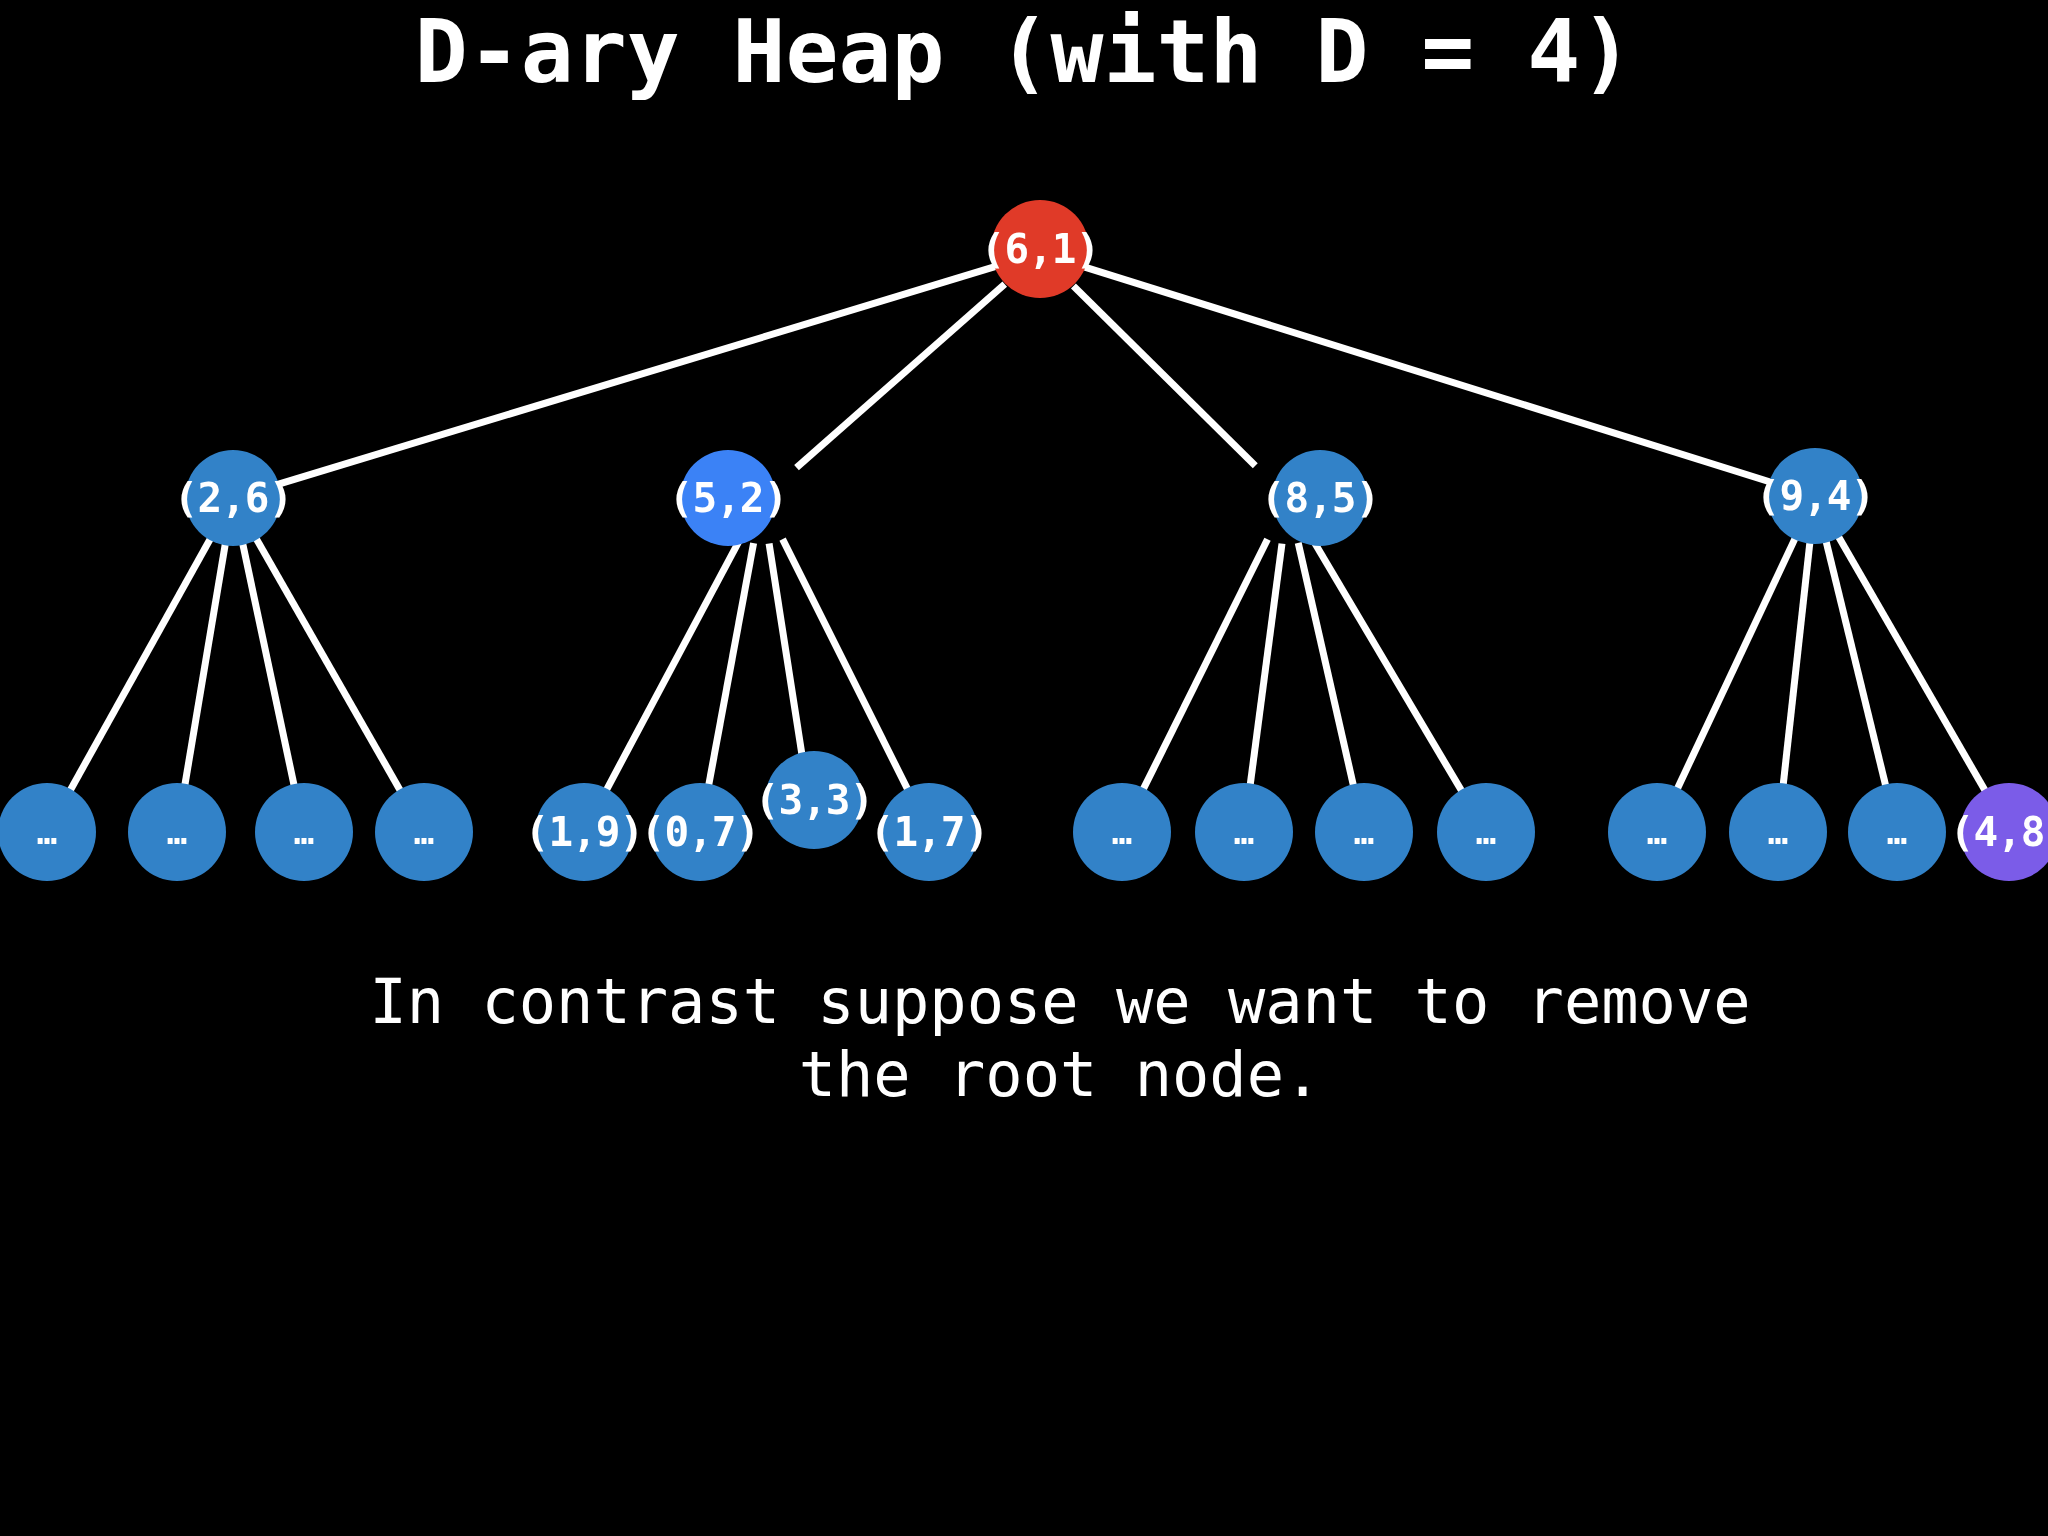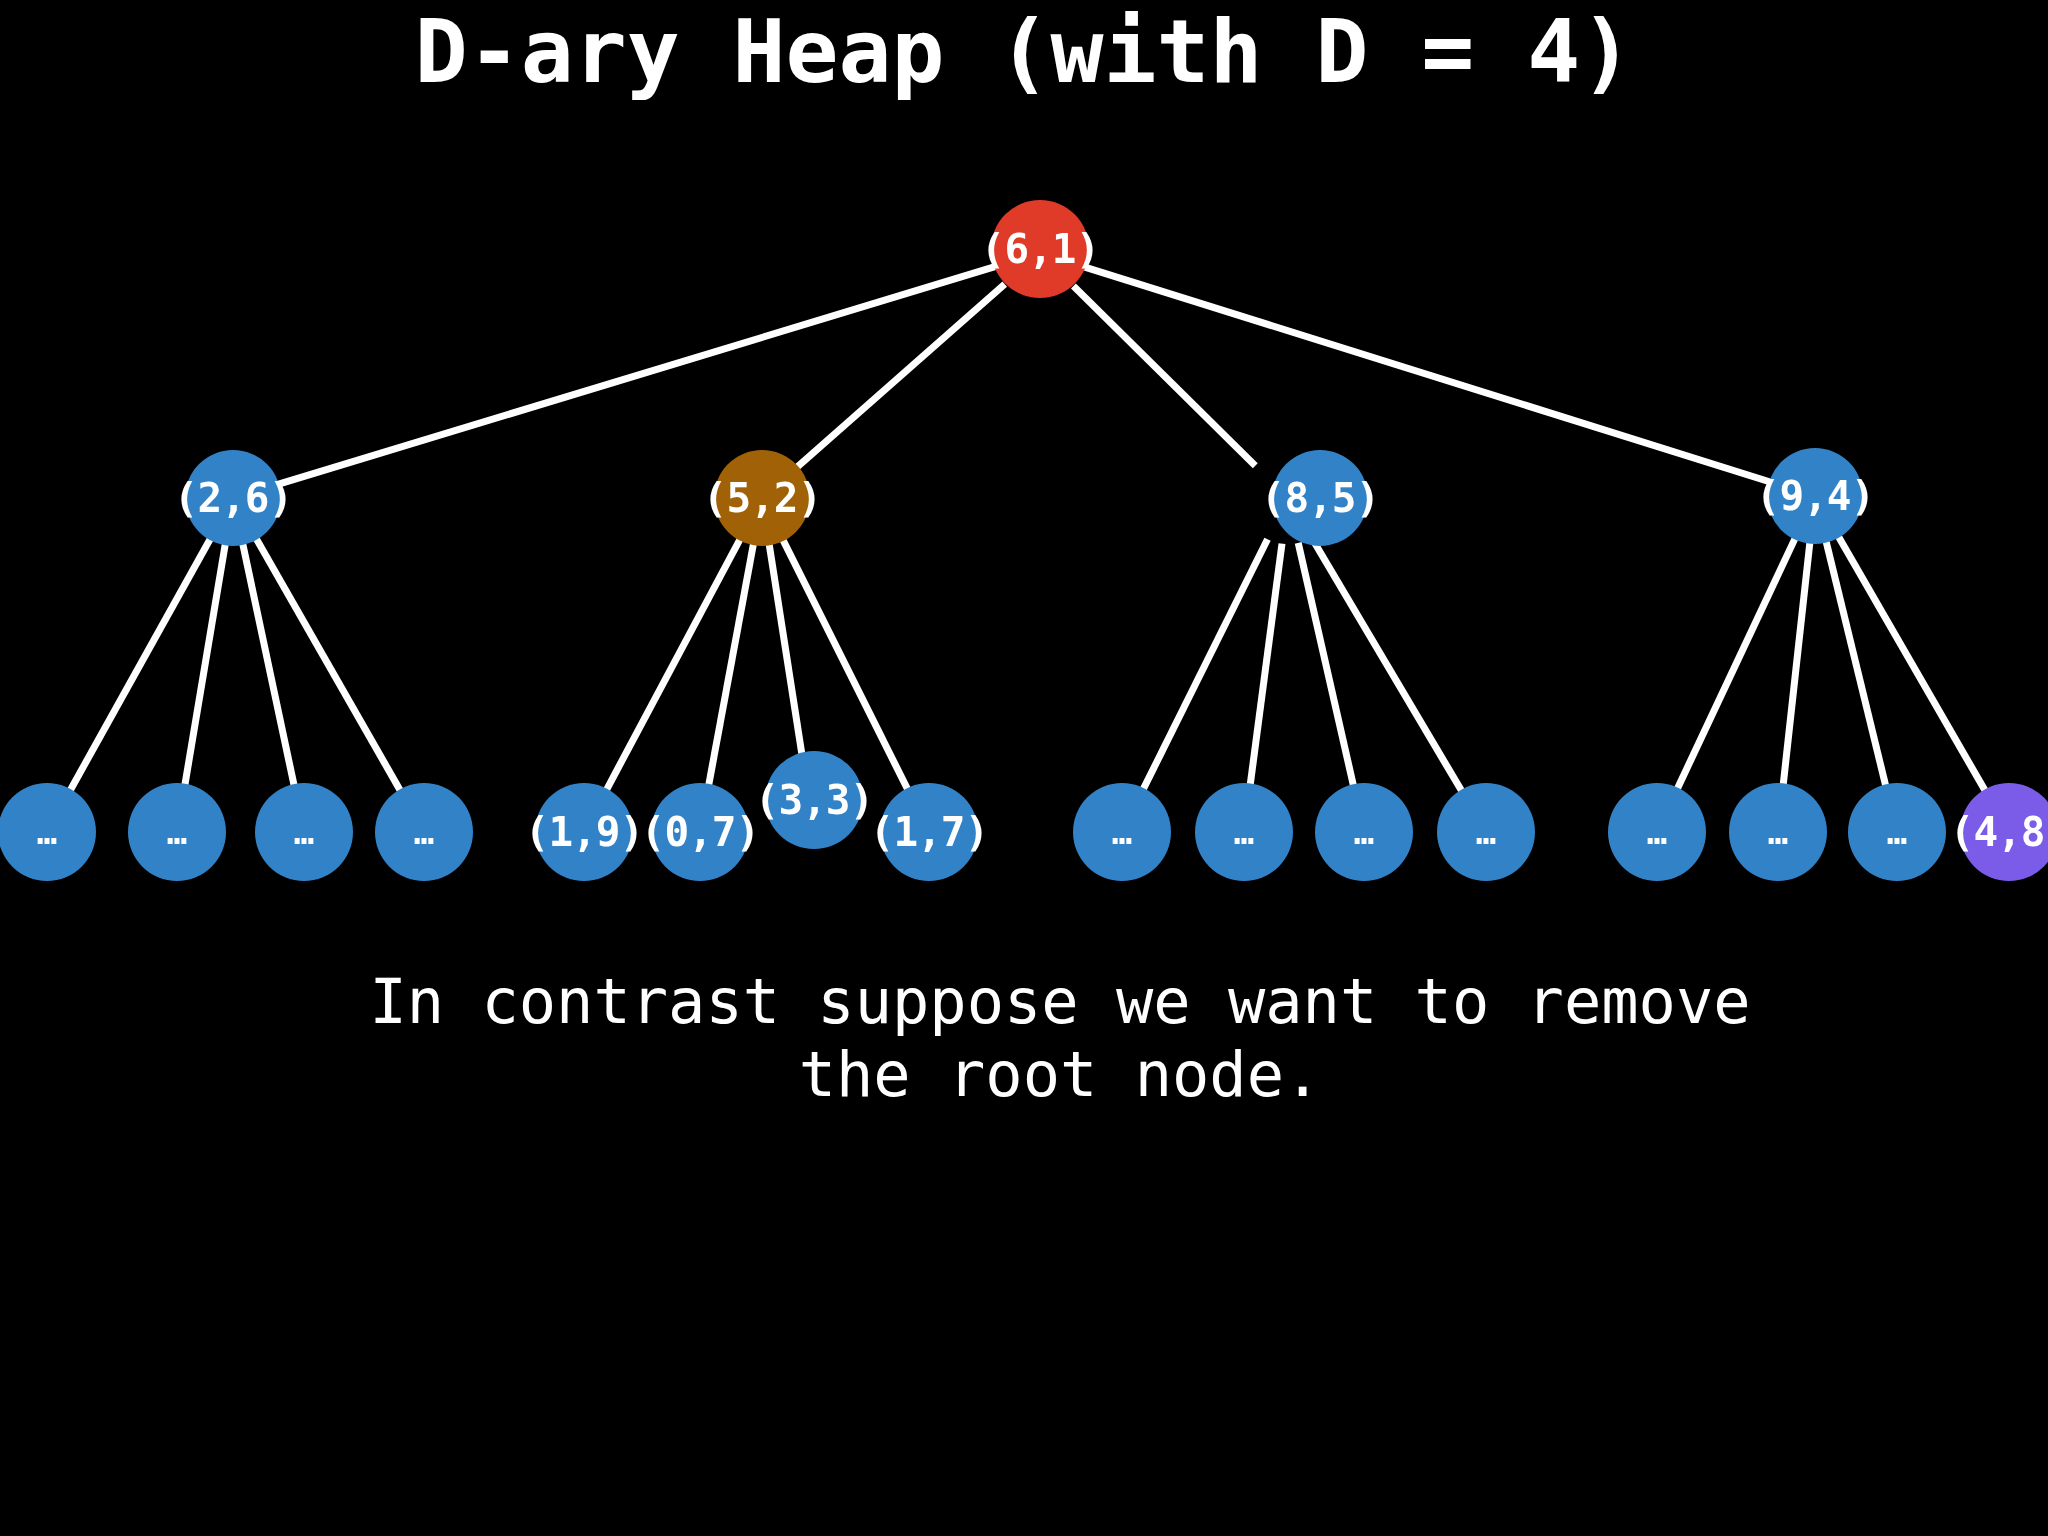--- a/index.html
+++ b/index.html
@@ -101,21 +101,21 @@
       <line x1="1838.0009167303288" y1="535.836639285518" x2="1985.499063340751" y2="791.2973468169707" stroke="#ffffff" stroke-width="7" stroke-linecap="butt"></line>
     </svg>
 
   <div id="node-layer">
       <div class="node" style="left: 991px; top: 200px; width: 98px; height: 98px; background: rgb(224, 58, 40);">
         <span class="node-label lbl-pair">(6,1)</span>
       </div>
       <div class="node" style="left: 185px; top: 450px; width: 96px; height: 96px; background: rgb(50, 130, 200);">
         <span class="node-label lbl-pair">(2,6)</span>
       </div>
-      <div class="node" style="left: 714px; top: 450px; width: 96px; height: 96px; background: #a16207;">
+      <div class="node" style="left: 680px; top: 450px; width: 96px; height: 96px; background: #3b82f6;">
         <span class="node-label lbl-pair">(5,2)</span>
       </div>
       <div class="node" style="left: 1272px; top: 450px; width: 96px; height: 96px; background: rgb(50, 130, 200);">
         <span class="node-label lbl-pair">(8,5)</span>
       </div>
       <div class="node" style="left: 1767px; top: 448px; width: 96px; height: 96px; background: rgb(50, 130, 200);">
         <span class="node-label lbl-pair">(9,4)</span>
       </div>
       <div class="node" style="left: -2px; top: 783px; width: 98px; height: 98px; background: rgb(50, 130, 200);">
         <span class="node-label lbl-dots">…</span>

